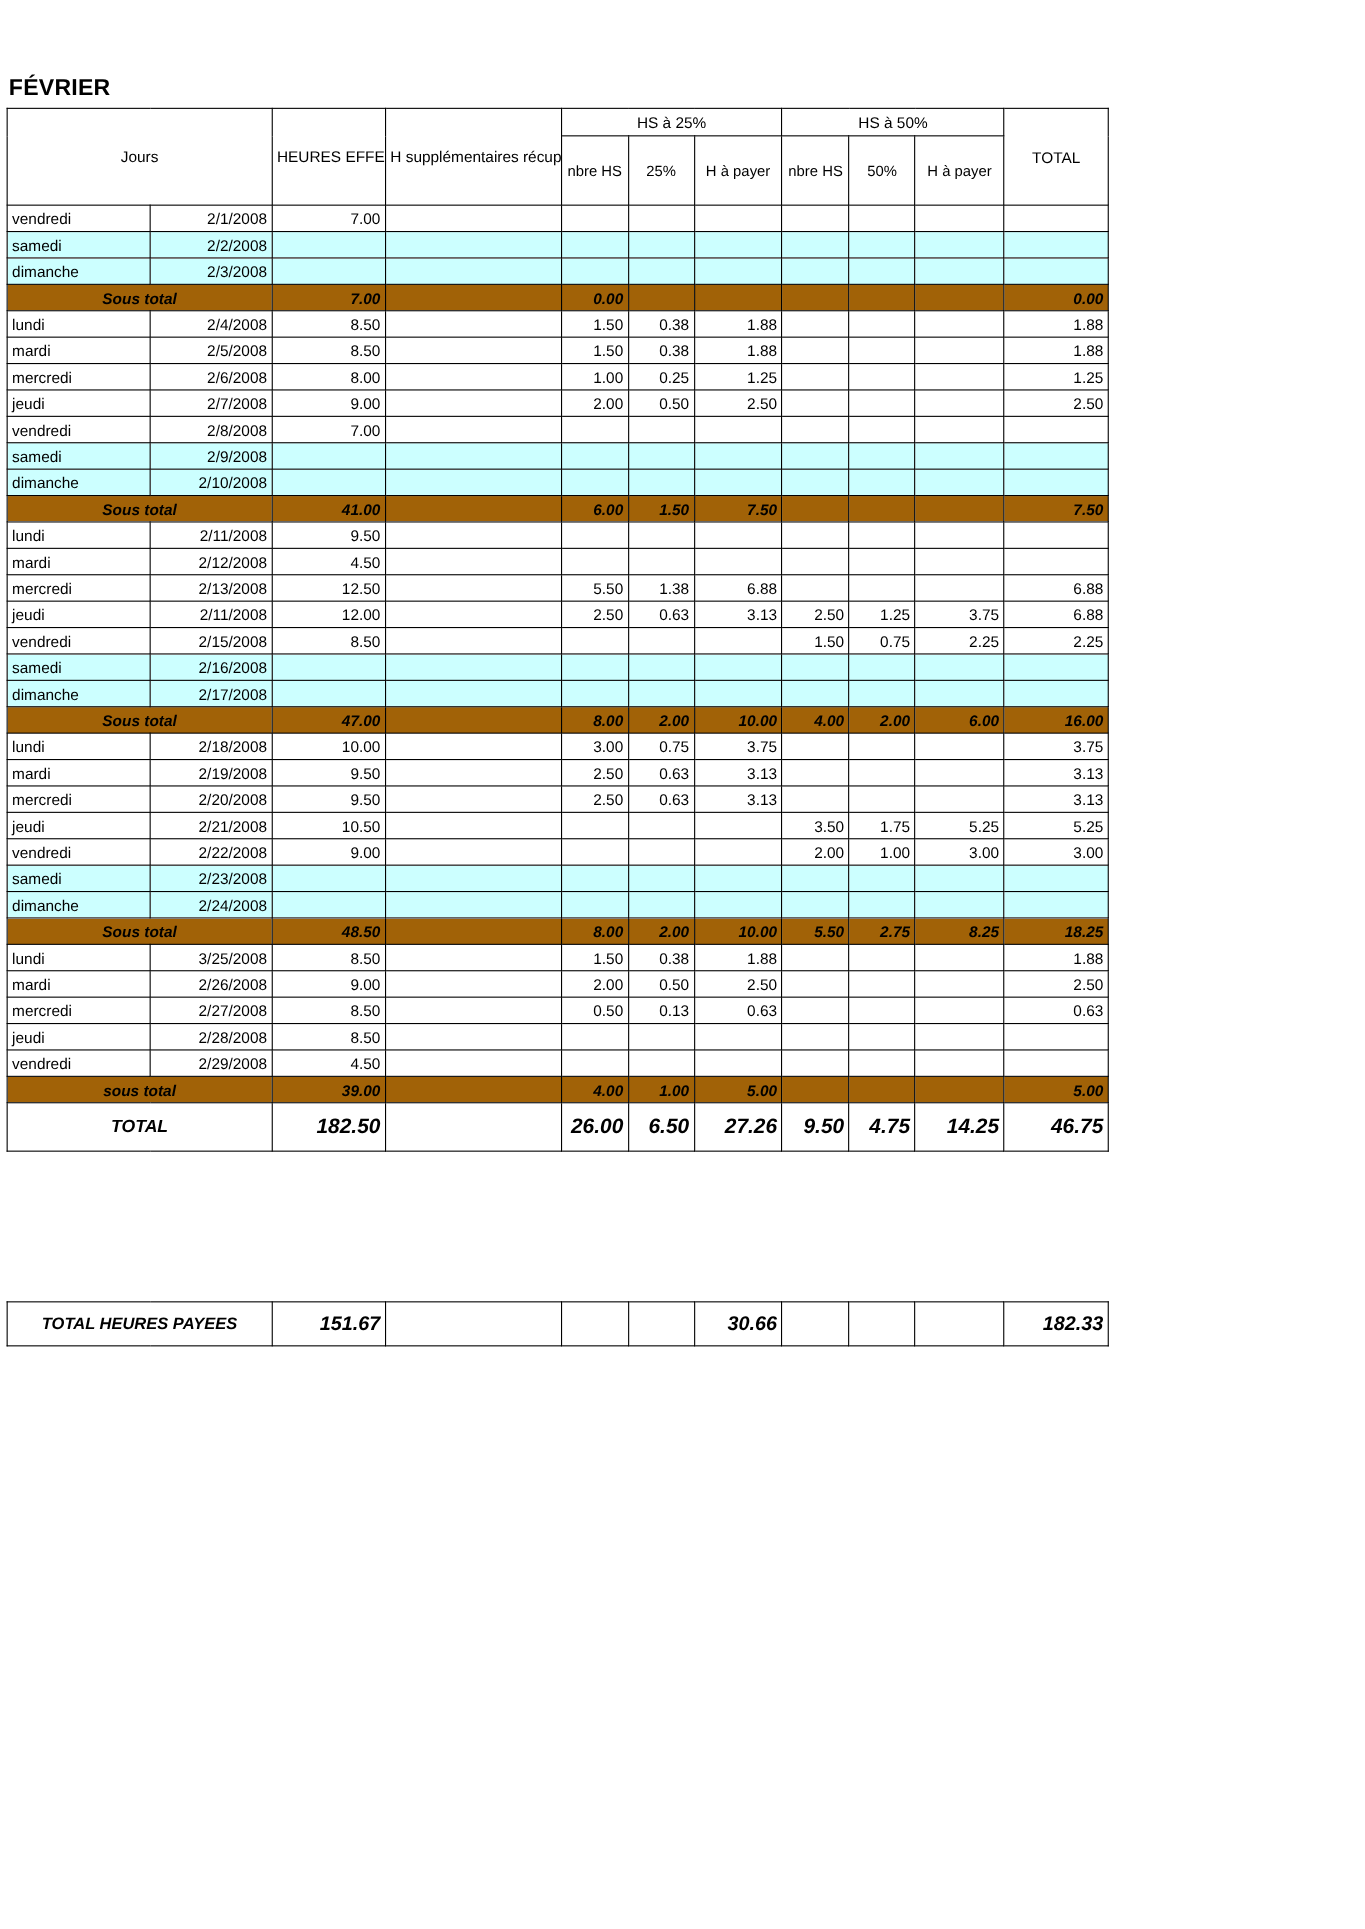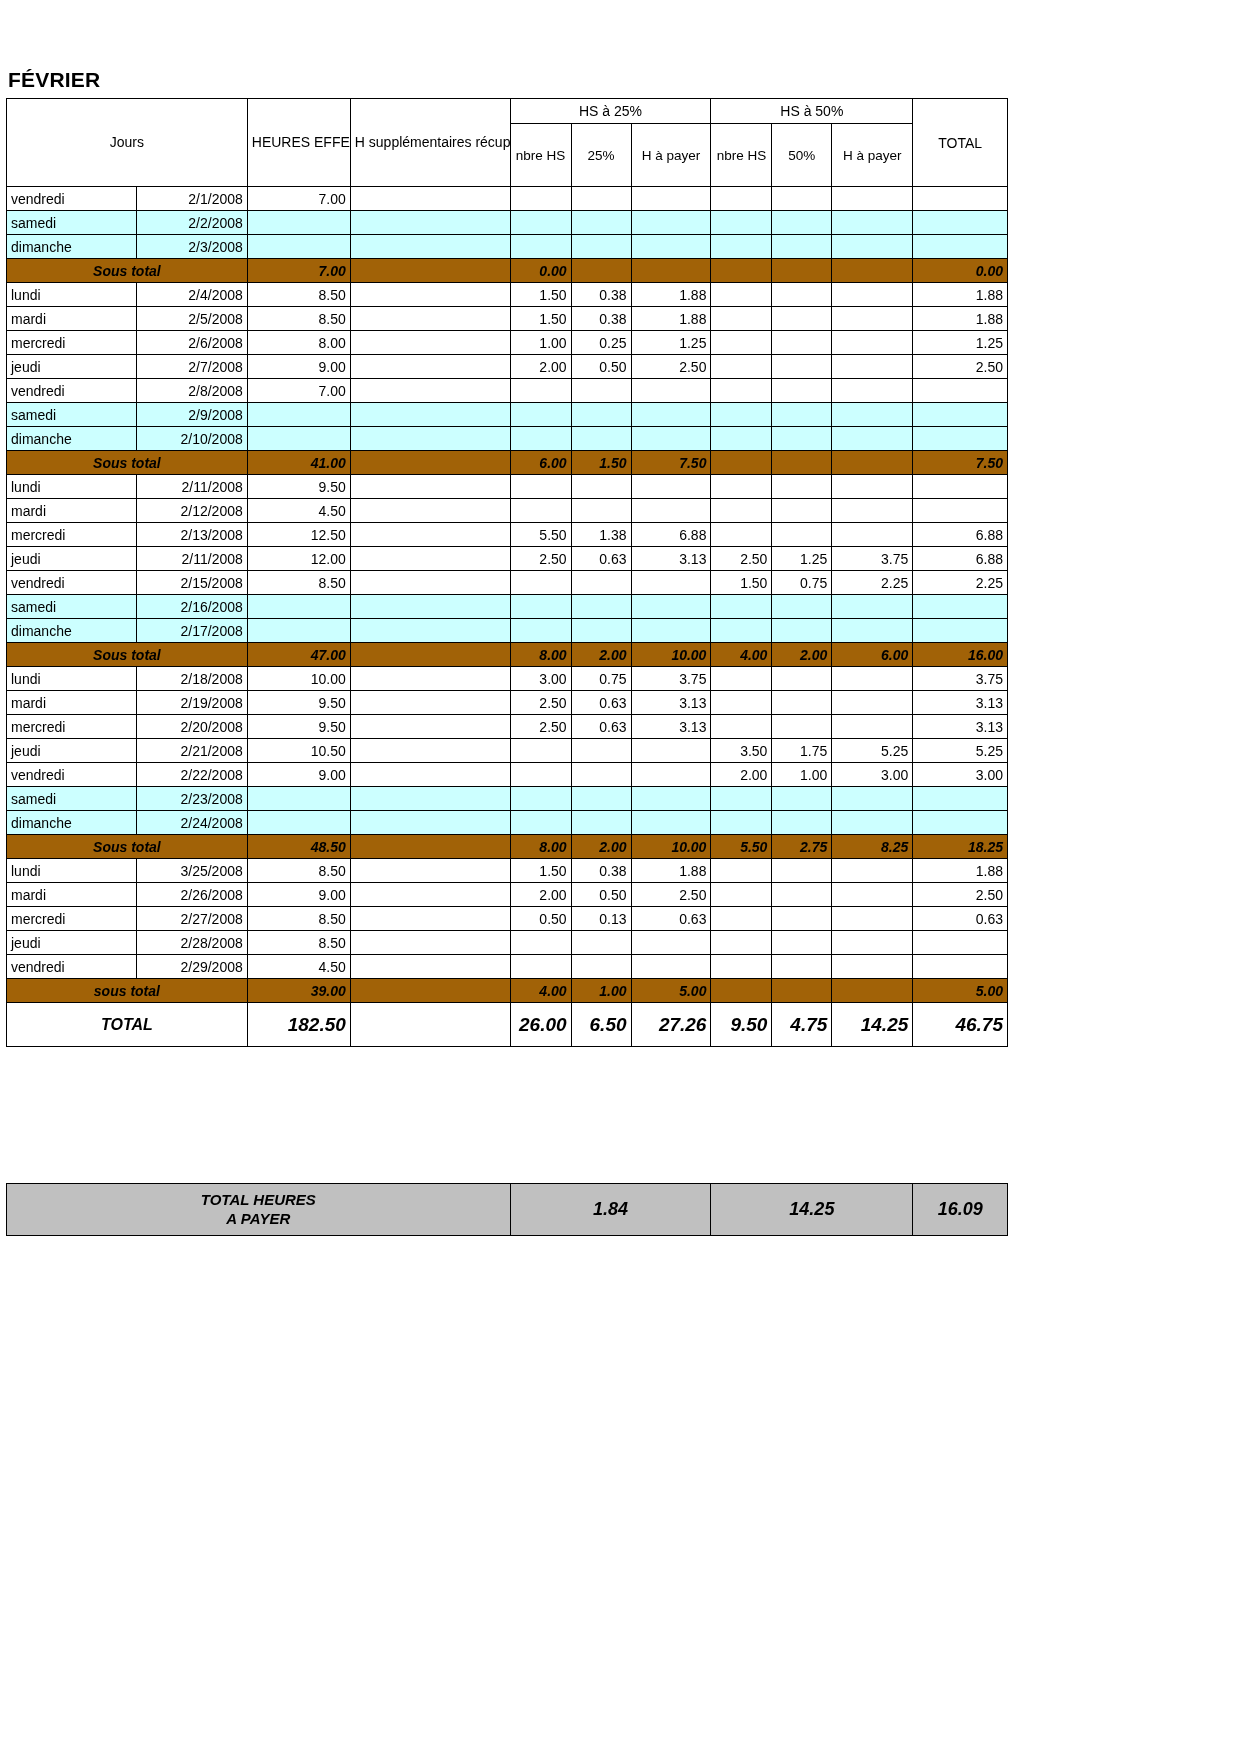--- a/index.html
+++ b/index.html
@@ -637,22 +637,28 @@
       <col style="width:152px">
       <col style="width:58px">
       <col style="width:57px">
       <col style="width:76px">
       <col style="width:58px">
       <col style="width:57px">
       <col style="width:77px">
       <col style="width:90px">
     </colgroup>
     <tbody>
-      <tr class="topay" style="height:52px">
-        <td class="lbl" colspan="4"><span>TOTAL HEURES</span><br><span>A  PAYER</span></td>
-        <td class="spanval" colspan="3">1.84</td>
-        <td class="spanval" colspan="3">14.25</td>
-        <td class="spanval">16.09</td>
+      <tr class="payed" style="height:40px">
+        <td class="lbl" colspan="2">TOTAL HEURES PAYEES</td>
+        <td>151.67</td>
+        <td></td>
+        <td></td>
+        <td></td>
+        <td>30.66</td>
+        <td></td>
+        <td></td>
+        <td></td>
+        <td>182.33</td>
       </tr>
     </tbody>
   </table>
 
 </div>
 
 </body></html>

